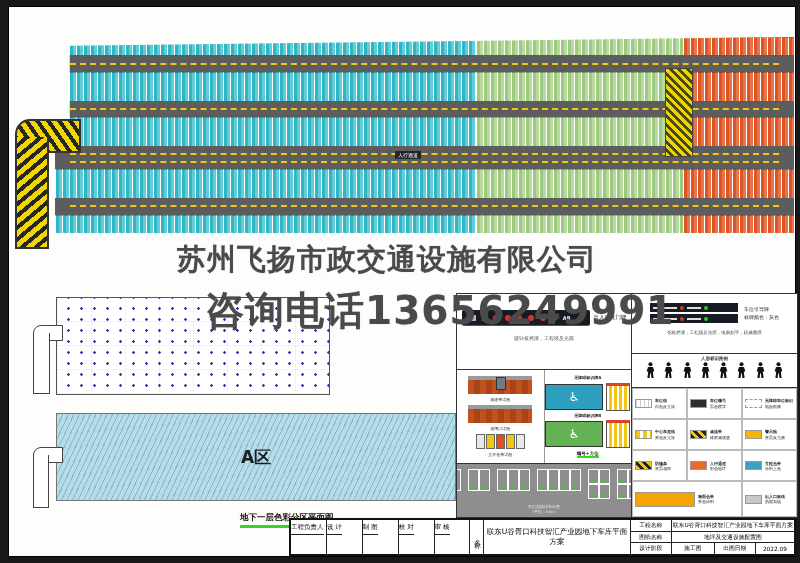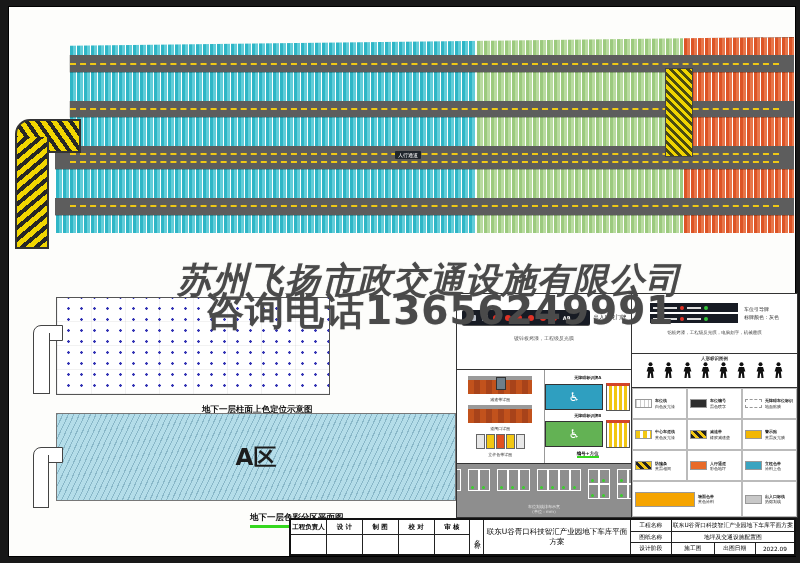--- a/index.html
+++ b/index.html
@@ -33,37 +33,37 @@
             background:repeating-linear-gradient(-40deg,#f2d600 0 5px,#262626 5px 9px);}
 
   
   .cap{font-weight:bold;color:#111;text-align:center;border-bottom:3px solid #35d81f;
        padding-bottom:1px;white-space:nowrap;display:inline-block;}
   .cap.big{font-size:9px;} .cap.small{font-size:8.5px;}
 
   
   .wm{color:#4a4a4a;font-weight:900;white-space:nowrap;z-index:40;letter-spacing:1px;
       text-shadow:0 0 1px rgba(60,60,60,.4);}
-  .wm1{left:168px;top:250px;font-size:35px;font-style:italic;}
+  .wm1{left:168px;top:233px;font-size:29px;}
   .wm2{left:196px;top:277px;font-size:39px;}
 
   
   .colplan{left:47px;top:290px;width:272px;height:96px;border:1px solid #555;background-color:#fff;
     background-image:radial-gradient(circle,#3232b4 1.1px,rgba(0,0,0,0) 1.5px),
       repeating-linear-gradient(90deg,rgba(0,0,0,.05) 0 1px,transparent 1px 34px),
       repeating-linear-gradient(0deg,rgba(0,0,0,.05) 0 1px,transparent 1px 24px);
     background-size:13px 11px,auto,auto;background-position:5px 5px,0 0,0 0;}
   .elbow-leg{background:#fff;border:1.5px solid #444;}
   .el1a{left:24px;top:318px;width:28px;height:14px;border-radius:8px 0 0 0;}
   .el1b{left:24px;top:326px;width:15px;height:60px;border-top:none;}
 
   
   .zoning{left:47px;top:406px;width:400px;height:88px;display:flex;}
   .zone{display:flex;align-items:center;justify-content:center;font-weight:bold;color:#1d1d1d;
-        border:1px solid #777;font-size:23px;}
+        border:1px solid #777;font-size:17px;}
   .zone.za{flex:36;background-color:#b4dde9;background-image:repeating-linear-gradient(115deg,rgba(25,85,115,.28) 0 1px,transparent 1px 5px);}
   .zone.zb{flex:37;background-color:#d3e3c3;background-image:repeating-linear-gradient(115deg,rgba(70,115,45,.25) 0 1px,transparent 1px 5px);}
   .zone.zc{flex:27;background-color:#ecc0ad;background-image:repeating-linear-gradient(115deg,rgba(165,60,30,.3) 0 1px,transparent 1px 5px);}
   .el2a{left:24px;top:440px;width:28px;height:14px;border-radius:8px 0 0 0;}
   .el2b{left:24px;top:448px;width:14px;height:52px;border-top:none;}
 
   
   .rp{left:447px;top:286px;width:340px;height:223px;border:1px solid #333;background:#fff;}
   .bx{position:absolute;border:1px solid #333;box-sizing:border-box;background:#fff;overflow:hidden;}
   .bx-gantry{left:-1px;top:-1px;width:176px;height:77px;}
@@ -144,21 +144,21 @@
   .sg{display:flex;}
   .stall{width:9px;height:20px;border:1.5px solid #fff;position:relative;}
   .stall::after{content:"";position:absolute;left:2px;bottom:1px;width:3px;height:3px;background:#39d02a;border-radius:50%;}
   .sg2{display:flex;flex-direction:column;}
   .sg2 .row{display:flex;}
   .sg2 .stall{height:13px;}
   .dcap{position:absolute;left:0;right:0;bottom:2px;text-align:center;font-size:4px;color:#e6e6e6;line-height:1.4;}
 
   
   .tb{left:280px;top:511px;width:507px;height:38px;border:2px solid #111;display:flex;background:#fff;box-sizing:border-box;}
-  .tb-col{width:37px;display:flex;flex-direction:column;border-right:1px solid #222;font-weight:bold;}
+  .tb-col{width:37px;display:flex;flex-direction:row;border-right:1px solid #222;}
   .tb-col .hd{height:14px;border-bottom:1px solid #222;font-size:6.5px;display:flex;align-items:center;justify-content:center;white-space:nowrap;}
   .tb-col .vl{flex:1;}
   .tb-namelab{width:13px;border-right:1px solid #222;display:flex;align-items:center;justify-content:center;
               font-size:6.5px;writing-mode:vertical-rl;letter-spacing:3px;}
   .tb-nameval{width:150px;border-right:1px solid #222;display:flex;align-items:center;justify-content:center;
               font-size:7.5px;text-align:center;padding:0 2px;}
   .tb-right{flex:1;display:flex;flex-direction:column;}
   .tb-row{flex:1;display:flex;border-bottom:1px solid #222;}
   .tb-row:last-child{border-bottom:none;}
   .tb-cell{display:flex;align-items:center;justify-content:center;font-size:5.8px;border-right:1px solid #222;
@@ -218,30 +218,27 @@
     <div class="ab ramp-arm"></div>
     <div class="ab ramp-leg"></div>
 
 
     <div class="ab wm wm1">苏州飞扬市政交通设施有限公司</div>
     <div class="ab wm wm2">咨询电话13656249991</div>
 
     <div class="ab colplan"></div>
     <div class="ab elbow-leg el1a"></div>
     <div class="ab elbow-leg el1b"></div>
-    <div class="ab" style="left:193px;top:390px;">
-      <span class="cap small">地下一层柱面上色定位示意图</span>
-    </div>
 
     <div class="ab zoning">
       <div class="zone za">A区</div>
     </div>
     <div class="ab elbow-leg el2a"></div>
     <div class="ab elbow-leg el2b"></div>
-    <div class="ab" style="left:241px;top:498px;">
+    <div class="ab" style="left:231px;top:498px;">
       <span class="cap small">地下一层色彩分区平面图</span>
     </div>
 
     <div class="ab rp">
 
       <div class="bx bx-gantry">
         <div class="gantry-row">
           <div class="gbar">
             <span class="gi-sq"></span>
             <span class="gi-sq"></span>

